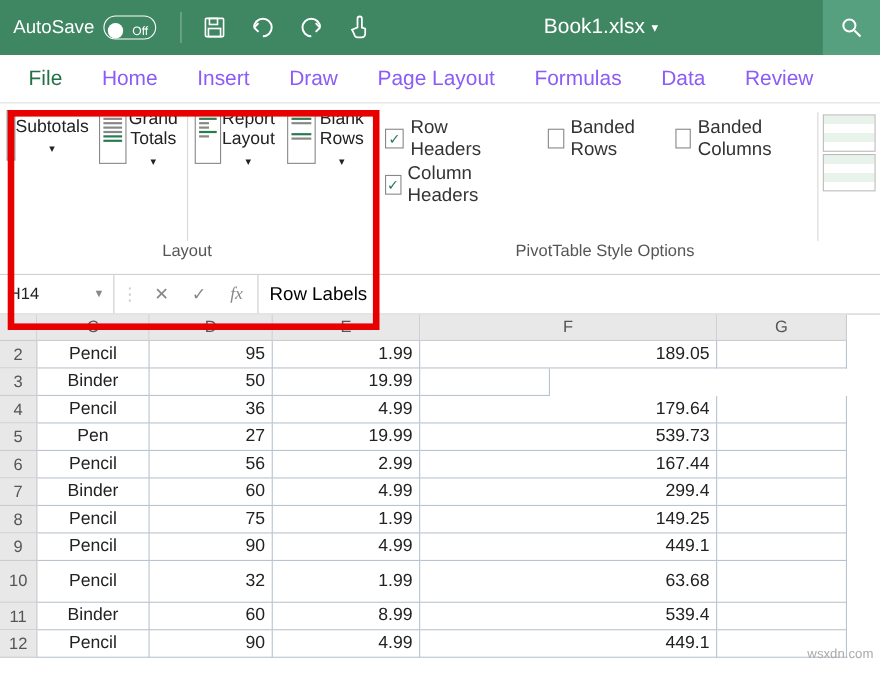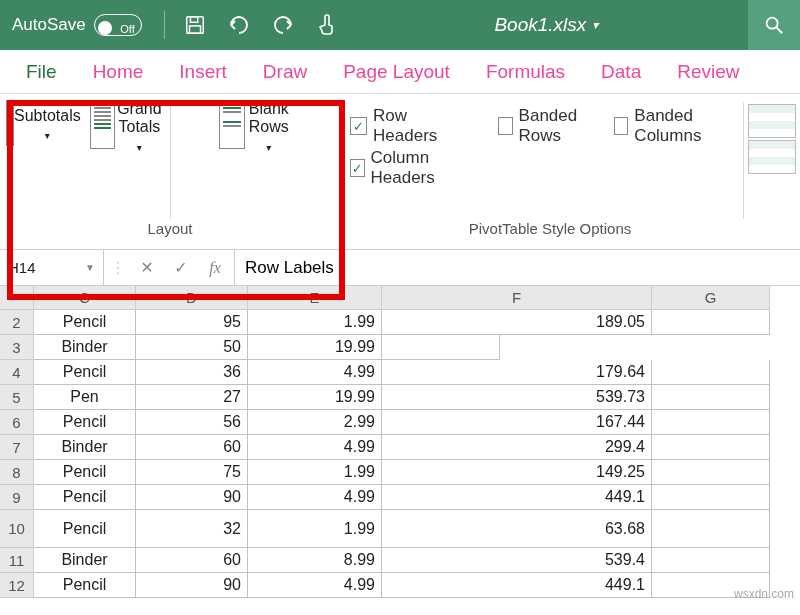--- a/index.html
+++ b/index.html
@@ -8,27 +8,27 @@
   
   .titlebar { height: 50px; background: #3f8663; display: flex; align-items: center; padding: 0 12px; color: #fff; }
   .autosave { display: flex; align-items: center; gap: 8px; }
   .autosave-label { font-size: 17px; }
   .toggle { width: 48px; height: 22px; border: 1px solid #fff; border-radius: 11px; display: flex; align-items: flex-end; padding: 0 3px; position: relative; }
   .toggle-knob { width: 14px; height: 14px; border-radius: 50%; background: #fff; }
   .toggle-text { font-size: 11px; color: #fff; margin-left: auto; margin-right: 3px; }
   .qat { display: flex; align-items: center; gap: 8px; margin-left: 18px; }
   .qat-btn { width: 36px; height: 36px; display: flex; align-items: center; justify-content: center; color: #fff; cursor: pointer; }
   .qat-sep { width: 1px; height: 28px; background: rgba(255,255,255,0.4); margin: 0 4px; }
-  .doc-name { margin-left: auto; margin-right: auto; display: flex; align-items: center; gap: 6px; font-size: 19px; font-style: italic; }
+  .doc-name { margin-left: auto; margin-right: auto; display: flex; align-items: center; gap: 6px; font-size: 19px; }
   .doc-chevron { font-size: 12px; }
   .search-block { width: 52px; height: 50px; background: #57a07f; display: flex; align-items: center; justify-content: center; margin-right: -12px; }
   
   
   .menubar { height: 44px; display: flex; align-items: center; gap: 0; padding: 15px 8px; border-bottom: 1px solid #e0e0e0; }
-  .menu-item { padding: 0 18px; height: 44px; display:flex; align-items:center; font-size: 19px; color: #ec4899; cursor:pointer; }
+  .menu-item { padding: 0 18px; height: 44px; display:flex; align-items:center; font-size: 19px; color: #8b5cf6; cursor:pointer; }
   .menu-item.file { color: #217346; font-weight: 400; }
   
   
   .ribbon { height: 156px; display: flex; border-bottom: 1px solid #d0d0d0; position: relative; }
   .ribbon-group { display: flex; flex-direction: column; align-items: center; padding: 6px 8px 4px; }
   .group-buttons { display: flex; gap: 10px; flex:1; align-items:flex-start; }
   .big-btn { display: flex; flex-direction: row; align-items: center; width: 74px; cursor:pointer; }
   .big-btn .icon-box { width: 42px; height: 46px; border: 1px solid #888; background: #fff; margin-bottom: 4px; display:flex; flex-direction:column; padding:3px; gap:2px; }
   .icon-line { height: 2px; background: #888; }
   .icon-line.accent { background: #2a7a52; }
@@ -156,20 +156,30 @@
         <div class="lbl"><span>Grand Totals</span> <span class="drop-caret">▾</span></div>
       </div>
     </div>
   </div>
   <div class="group-sep"></div>
   <div class="ribbon-group" style="width:170px">
     <div class="group-buttons">
       <div class="big-btn">
         <div class="icon-box">
           <div class="icon-line accent"></div>
+            <div class="icon-line" style="width:60%"></div>
+            <div class="icon-line" style="width:60%"></div>
+            <div class="icon-line accent"></div>
+            <div class="icon-line" style="width:60%"></div>
+        </div>
+        <div class="lbl"><span>Report Layout</span> <span class="drop-caret">▾</span></div>
+      </div>
+      <div class="big-btn">
+        <div class="icon-box">
+          <div class="icon-line accent"></div>
             <div class="icon-line"></div>
             <div style="height:4px"></div>
             <div class="icon-line accent"></div>
             <div class="icon-line"></div>
         </div>
         <div class="lbl"><span>Blank Rows</span> <span class="drop-caret">▾</span></div>
       </div>
     </div>
   </div>
   <div style="position:absolute; left:0; bottom:6px; width:340px; text-align:center" class="group-label">Layout</div>

